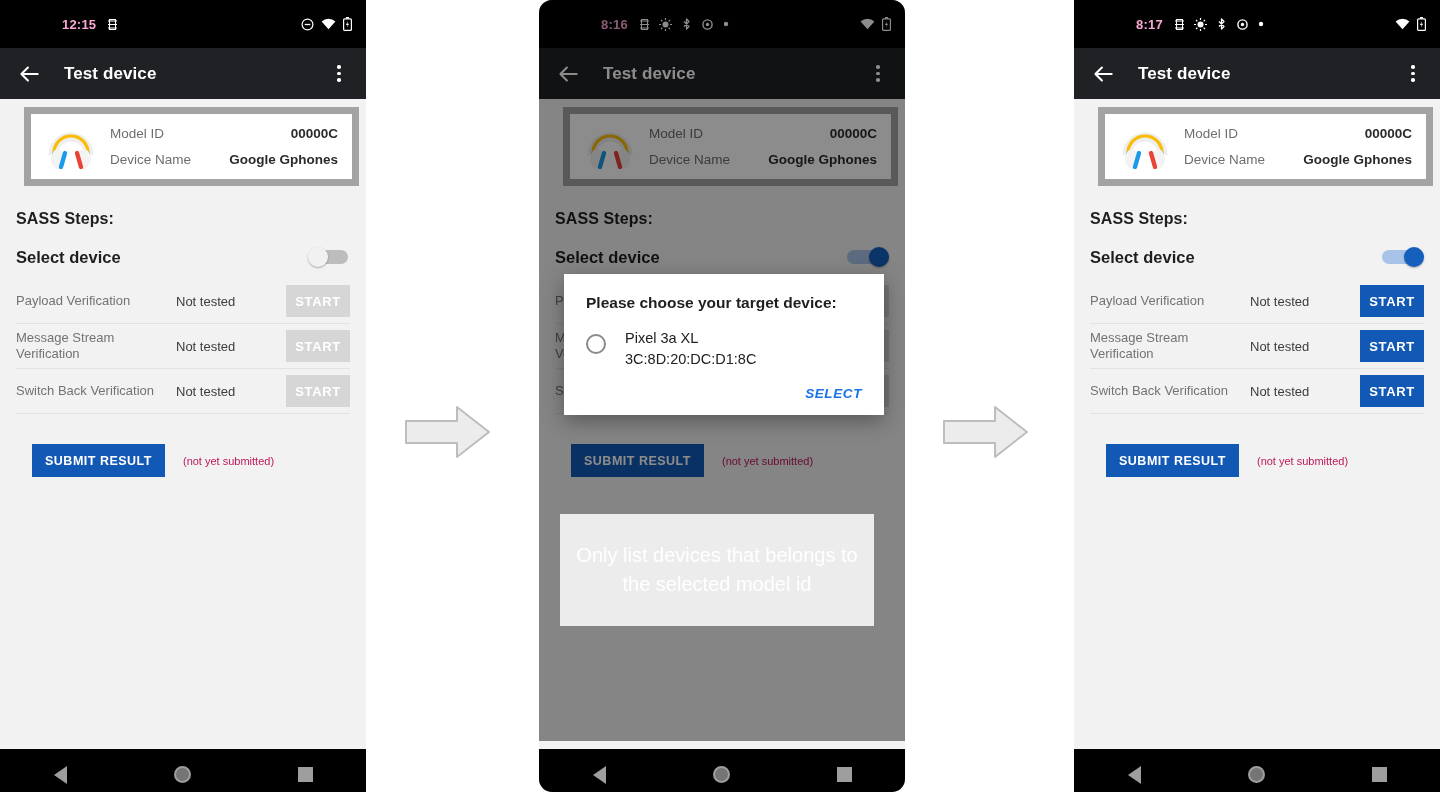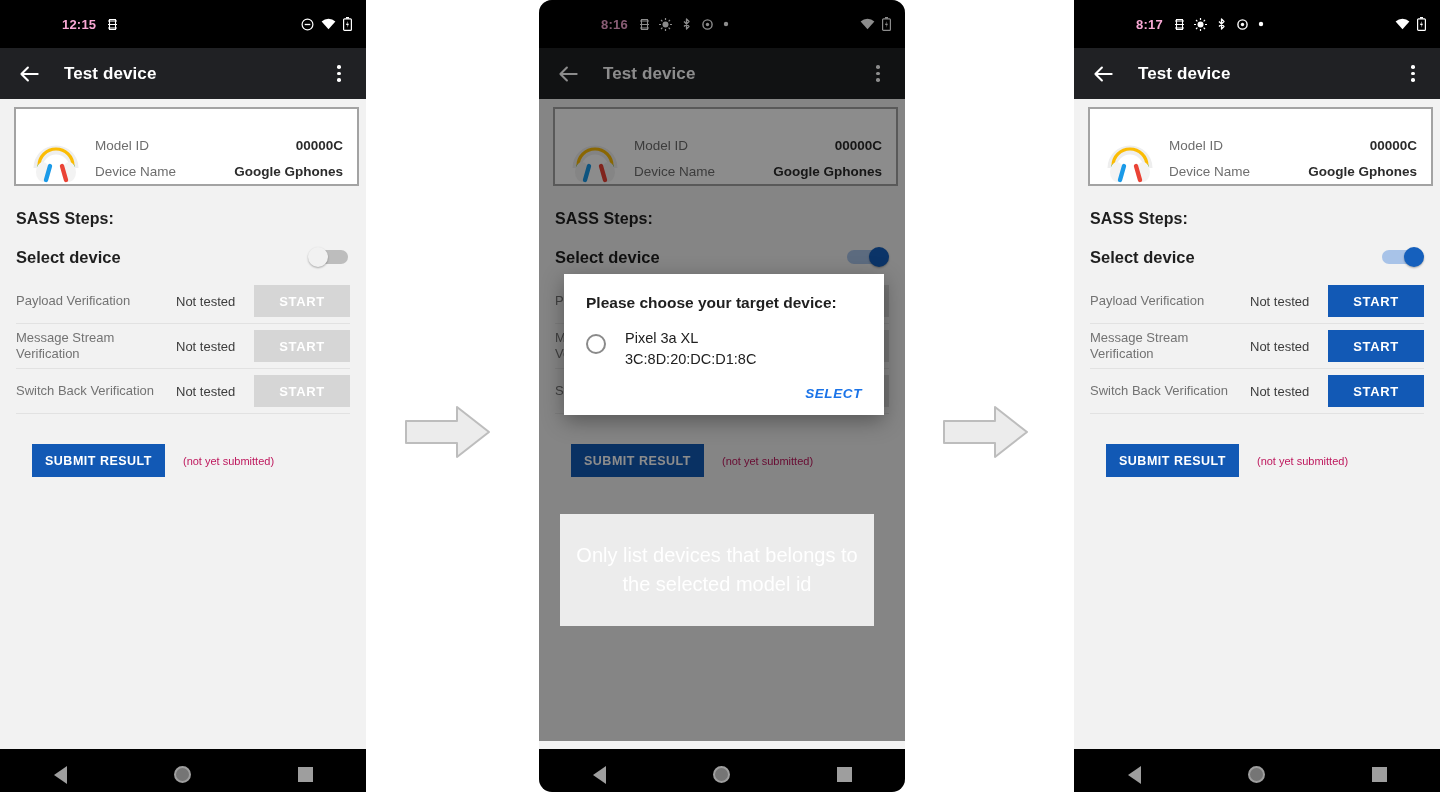--- a/index.html
+++ b/index.html
@@ -47,23 +47,23 @@
   .appbar-menu {
     width: 22px; height: 26px; display: flex; flex-direction: column;
     align-items: center; justify-content: center; gap: 3px; cursor: pointer;
   }
   .appbar-menu i { width: 3.5px; height: 3.5px; border-radius: 50%; background: #fff; display: block; }
 
   
   .screen-body { position: relative; height: 642px; background: #f2f2f2; }
 
   .device-card {
-    margin: 8px 7px 0 14px; background: #ffffff;
-    border: 2px solid #a3a3a3;
-    height: 79px; display: flex; align-items: flex-end; padding: 0 14px;
+    margin: 8px 7px 0 24px; background: #ffffff;
+    border: 7px solid #a3a3a3;
+    height: 79px; display: flex; align-items: center; padding: 0 14px;
   }
   .hp-icon { width: 52px; height: 48px; flex: none; }
   .card-rows { flex: 1; margin-left: 13px; }
   .card-row { display: flex; align-items: center; height: 26px; }
   .card-label { font-size: 13.5px; color: #6e6e6e; }
   .card-spacer { flex: 1; }
   .card-value { font-size: 13.5px; font-weight: bold; color: #2b2b2b; }
 
   .sass-title {
     font-size: 16px; font-weight: bold; color: #1f1f1f;
@@ -95,21 +95,21 @@
   .steps { margin: 12px 16px 0 16px; }
   .step-row {
     display: flex; align-items: center; min-height: 45px;
     border-bottom: 1px solid #e2e2e2;
   }
   .step-name {
     width: 160px; font-size: 13px; color: #737373; line-height: 16px;
   }
   .step-status { flex: 1; font-size: 13px; color: #3c3c3c; }
   .start-btn {
-    width: 96px; height: 32px; border: none; cursor: pointer;
+    width: 64px; height: 32px; border: none; cursor: pointer;
     font-size: 13px; font-weight: bold; letter-spacing: .6px;
   }
   .start-btn.disabled { background: #d6d6d6; color: #ffffff; }
   .start-btn.enabled  { background: #1259b5; color: #ffffff; }
 
   .submit-area { display: flex; align-items: center; margin: 30px 16px 0 16px; padding-left: 16px; }
   .submit-btn {
     height: 33px; padding: 0 13px; border: none; cursor: pointer;
     background: #1259b5; color: #fff; font-size: 12.5px;
     font-weight: bold; letter-spacing: .5px;

